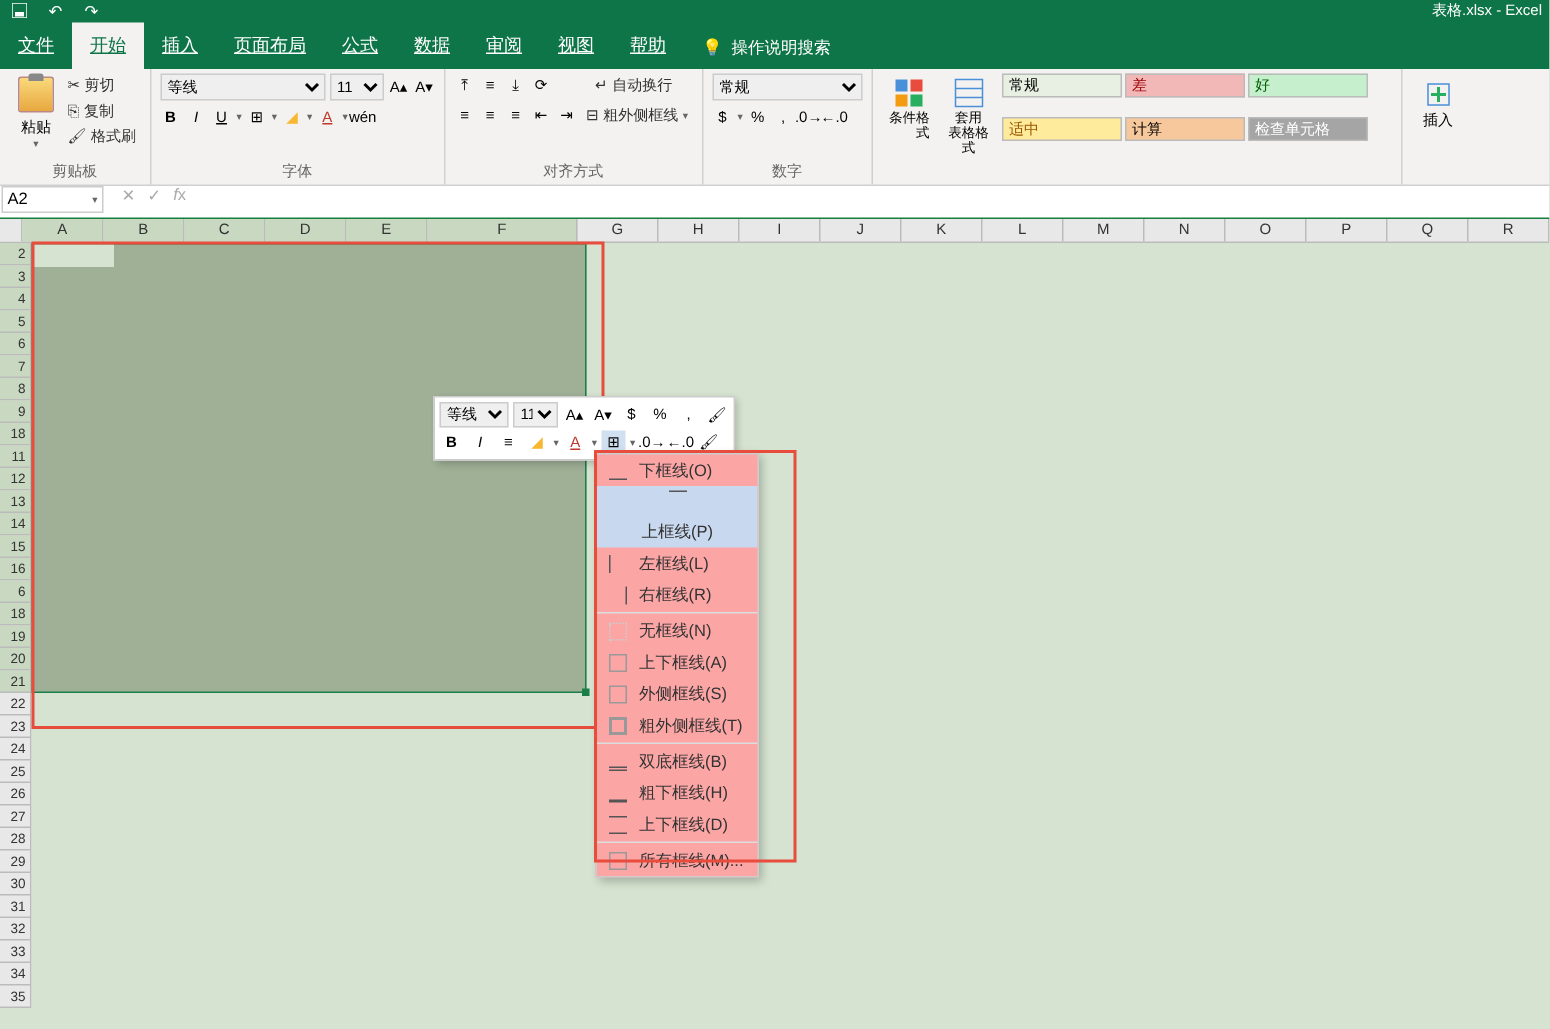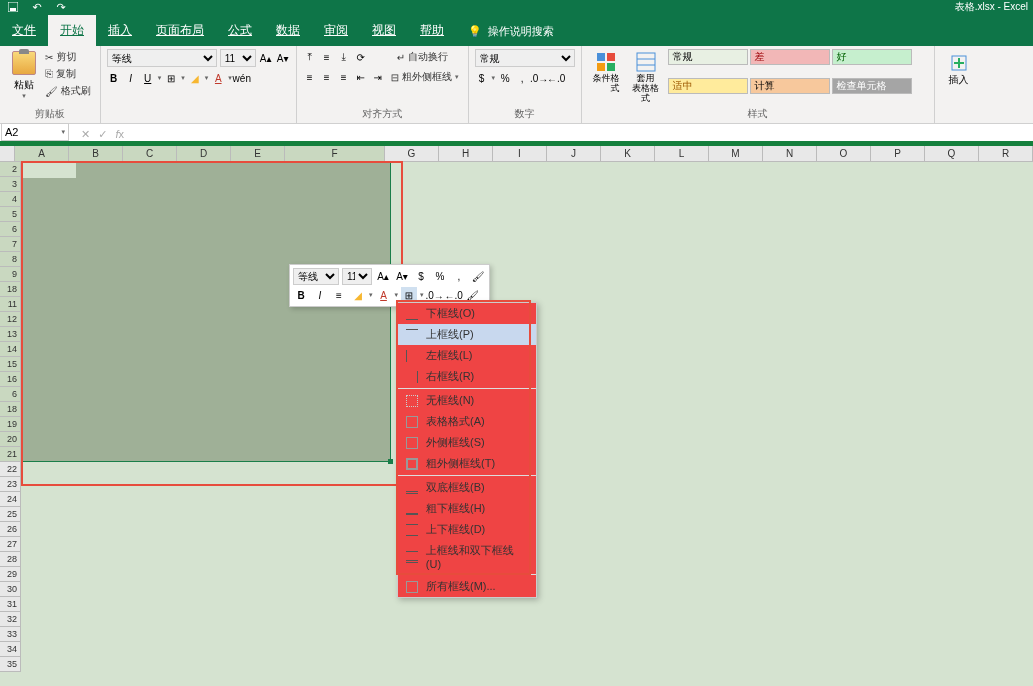--- a/index.html
+++ b/index.html
@@ -31,21 +31,21 @@
     
     .style-gallery { display: flex; flex-wrap: wrap; gap: 2px; width: 260px; }
     .style-cell { width: 80px; height: 16px; border: 1px solid #bbb; font-size: 10px; display: flex; align-items: center; padding: 0 4px; }
     .style-normal { background: #e8f0e3; }
     .style-bad { background: #f2b7b7; color: #9c0006; }
     .style-good { background: #c6efce; color: #006100; }
     .style-neutral { background: #ffeb9c; color: #9c5700; }
     .style-calc { background: #f7c89c; }
     .style-check { background: #a5a5a5; color: #fff; }
     
-    .name-box-row { background: #fff; height: 22px; display: flex; align-items: flex-end; border-bottom: 5px solid #15803d; }
+    .name-box-row { background: #fff; height: 22px; display: flex; align-items: flex-start; border-bottom: 1px solid #15803d; }
     .name-box { border: 1px solid #ccc; height: 18px; width: 68px; font-size: 11px; padding: 0 3px; display: flex; align-items: center; justify-content: space-between; margin-left: 1px; }
     .formula-icons { display: flex; gap: 8px; padding: 0 12px; color: #aaa; }
     
     .col-headers { background: #e8e8e8; height: 16px; display: flex; border-bottom: 1px solid #bbb; }
     .corner { width: 20px; border-right: 1px solid #bbb; background: #e8e8e8; }
     .col-h { width: 54px; border-right: 1px solid #bbb; text-align: center; font-size: 10px; color: #333; line-height: 15px; }
     .col-h.wide-f { width: 100px; }
     .col-h.sel { background: #c9d8c0; }
     
     .grid-area { display: flex; position: relative; }
@@ -59,23 +59,23 @@
     .sel-handle { position: absolute; right: -3px; bottom: -3px; width: 5px; height: 5px; background: #1a7e49; }
     
     .red-box1 { position: absolute; left: 0; top: -1px; width: 382px; height: 325px; border: 2px solid #e74c3c; pointer-events: none; }
     .red-box2 { position: absolute; border: 2px solid #e74c3c; pointer-events: none; }
     
     .mini-toolbar { position: absolute; background: #fff; border: 1px solid #ccc; box-shadow: 2px 2px 5px rgba(0,0,0,0.2); display: flex; flex-direction: column; padding: 2px; }
     .mini-row { display: flex; align-items: center; gap: 3px; padding: 1px; }
     .mini-sel { border: 1px solid #ccc; font-size: 10px; height: 17px; }
     .mini-btn { width: 16px; height: 16px; display: flex; align-items: center; justify-content: center; font-size: 10px; }
     
-    .border-menu { position: absolute; background: #ef4444; border: 1px solid #ccc; box-shadow: 2px 2px 6px rgba(0,0,0,0.25); width: 140px; }
+    .border-menu { position: absolute; background: #fca5a5; border: 1px solid #ccc; box-shadow: 2px 2px 6px rgba(0,0,0,0.25); width: 109px; }
     .border-item { display: flex; align-items: center; gap: 8px; padding: 3px 8px; font-size: 11px; color: #333; }
-    .border-item:hover, .border-item.hover { background: #c8d8ee; }
+    .border-item:hover, .border-item.hover { background: #c8d8ee; flex-direction: column; }
     .border-icon { width: 12px; height: 12px; border: 1px solid #999; }
     .border-sep { border-top: 1px solid #ddd; margin: 1px 0; }
     
     .cond-fmt-btn { display: flex; flex-direction: column; align-items: center; padding: 2px 4px; width: 36px; }
     .cond-fmt-icon { width: 22px; height: 22px; }
     .insert-btn { display: flex; flex-direction: column; align-items: center; padding: 4px 8px; }
     svg { display: block; }
   </style>
 </head>
 <body>
@@ -161,20 +161,21 @@
         <span class="dropdown-arrow">▾</span>
         <span class="icon-sm" style="color:#f7b731;">◢</span>
         <span class="dropdown-arrow">▾</span>
         <span class="icon-sm" style="color:#c0392b;">
             <u>A</u>
           </span>
         <span class="dropdown-arrow">▾</span>
         <span class="icon-sm">wén</span>
       </div>
     </div>
+    <div class="ribbon-group-label">字体</div>
   </div>
 
   <div class="ribbon-group">
     <div>
       <div class="ribbon-row">
         <span class="icon-sm">⤒</span>
         <span class="icon-sm">≡</span>
         <span class="icon-sm">⤓</span>
         <span class="icon-sm">⟳</span>
         <div style="width:20px;"></div>
@@ -242,21 +243,20 @@
       </div>
       <div class="style-gallery">
         <div class="style-cell style-normal">常规</div>
         <div class="style-cell style-bad">差</div>
         <div class="style-cell style-good">好</div>
         <div class="style-cell style-neutral">适中</div>
         <div class="style-cell style-calc">计算</div>
         <div class="style-cell style-check">检查单元格</div>
       </div>
     </div>
-    <div class="ribbon-group-label">样式</div>
   </div>
 
   <div class="ribbon-group" style="border-right:none;">
     <div class="insert-btn">
       <svg width="20" height="20">
           <rect x="3" y="3" width="14" height="14" fill="none" stroke="#4a90d9"></rect>
           <line x1="10" y1="5" x2="10" y2="15" stroke="#27ae60" stroke-width="2"></line>
           <line x1="5" y1="10" x2="15" y2="10" stroke="#27ae60" stroke-width="2"></line>
         </svg>
       <div style="font-size:10px;">插入</div>
@@ -394,21 +394,21 @@
           <span class="border-icon" style="border:none;border-right:1px solid #555;"></span>
           <span>右框线(R)</span>
         </div>
       <div class="border-sep"></div>
       <div class="border-item">
           <span class="border-icon" style="border:1px dotted #ccc;"></span>
           <span>无框线(N)</span>
         </div>
       <div class="border-item">
           <span class="border-icon"></span>
-          <span>表格格式(A)</span>
+          <span>上下框线(A)</span>
         </div>
       <div class="border-item">
           <span class="border-icon"></span>
           <span>外侧框线(S)</span>
         </div>
       <div class="border-item">
           <span class="border-icon" style="border-width:2px;"></span>
           <span>粗外侧框线(T)</span>
         </div>
       <div class="border-sep"></div>
@@ -417,24 +417,20 @@
           <span>双底框线(B)</span>
         </div>
       <div class="border-item">
           <span class="border-icon" style="border:none;border-bottom:2px solid #555;"></span>
           <span>粗下框线(H)</span>
         </div>
       <div class="border-item">
           <span class="border-icon" style="border:none;border-top:1px solid #555;border-bottom:1px solid #555;"></span>
           <span>上下框线(D)</span>
         </div>
-      <div class="border-item">
-          <span class="border-icon" style="border:none;border-top:1px solid #555;border-bottom:3px double #555;"></span>
-          <span>上框线和双下框线(U)</span>
-        </div>
       <div class="border-sep"></div>
       <div class="border-item">
           <span class="border-icon"></span>
           <span>所有框线(M)...</span>
         </div>
     </div>
     <div class="red-box2" style="left:375px; top:138px; width:135px; height:275px;"></div>
   </div>
 </div>
 

